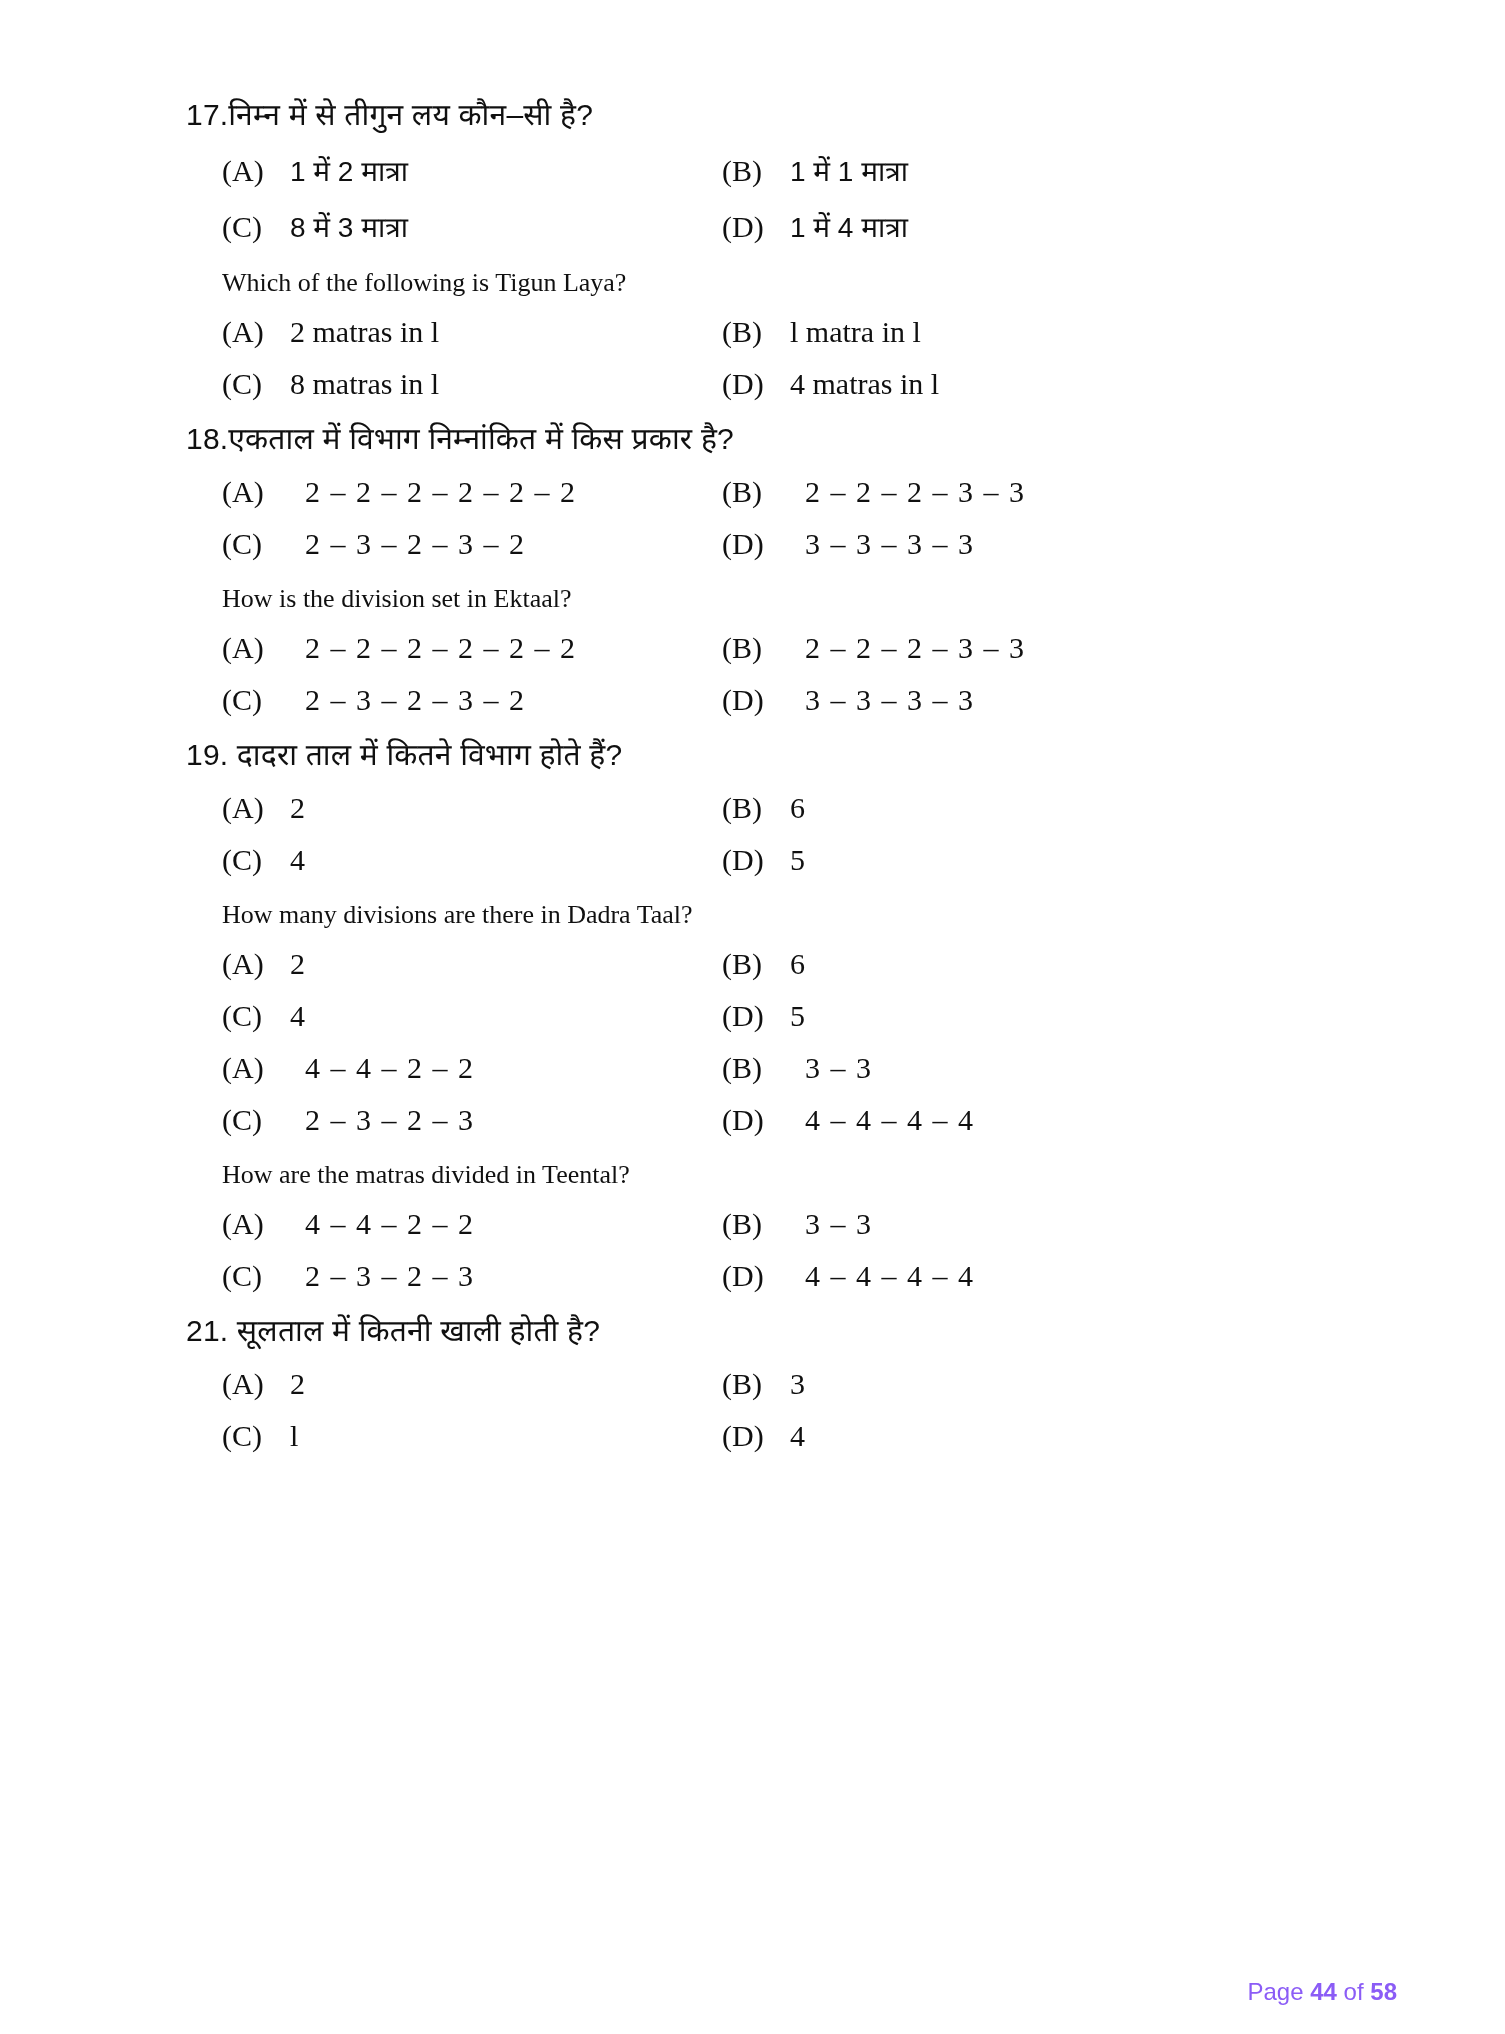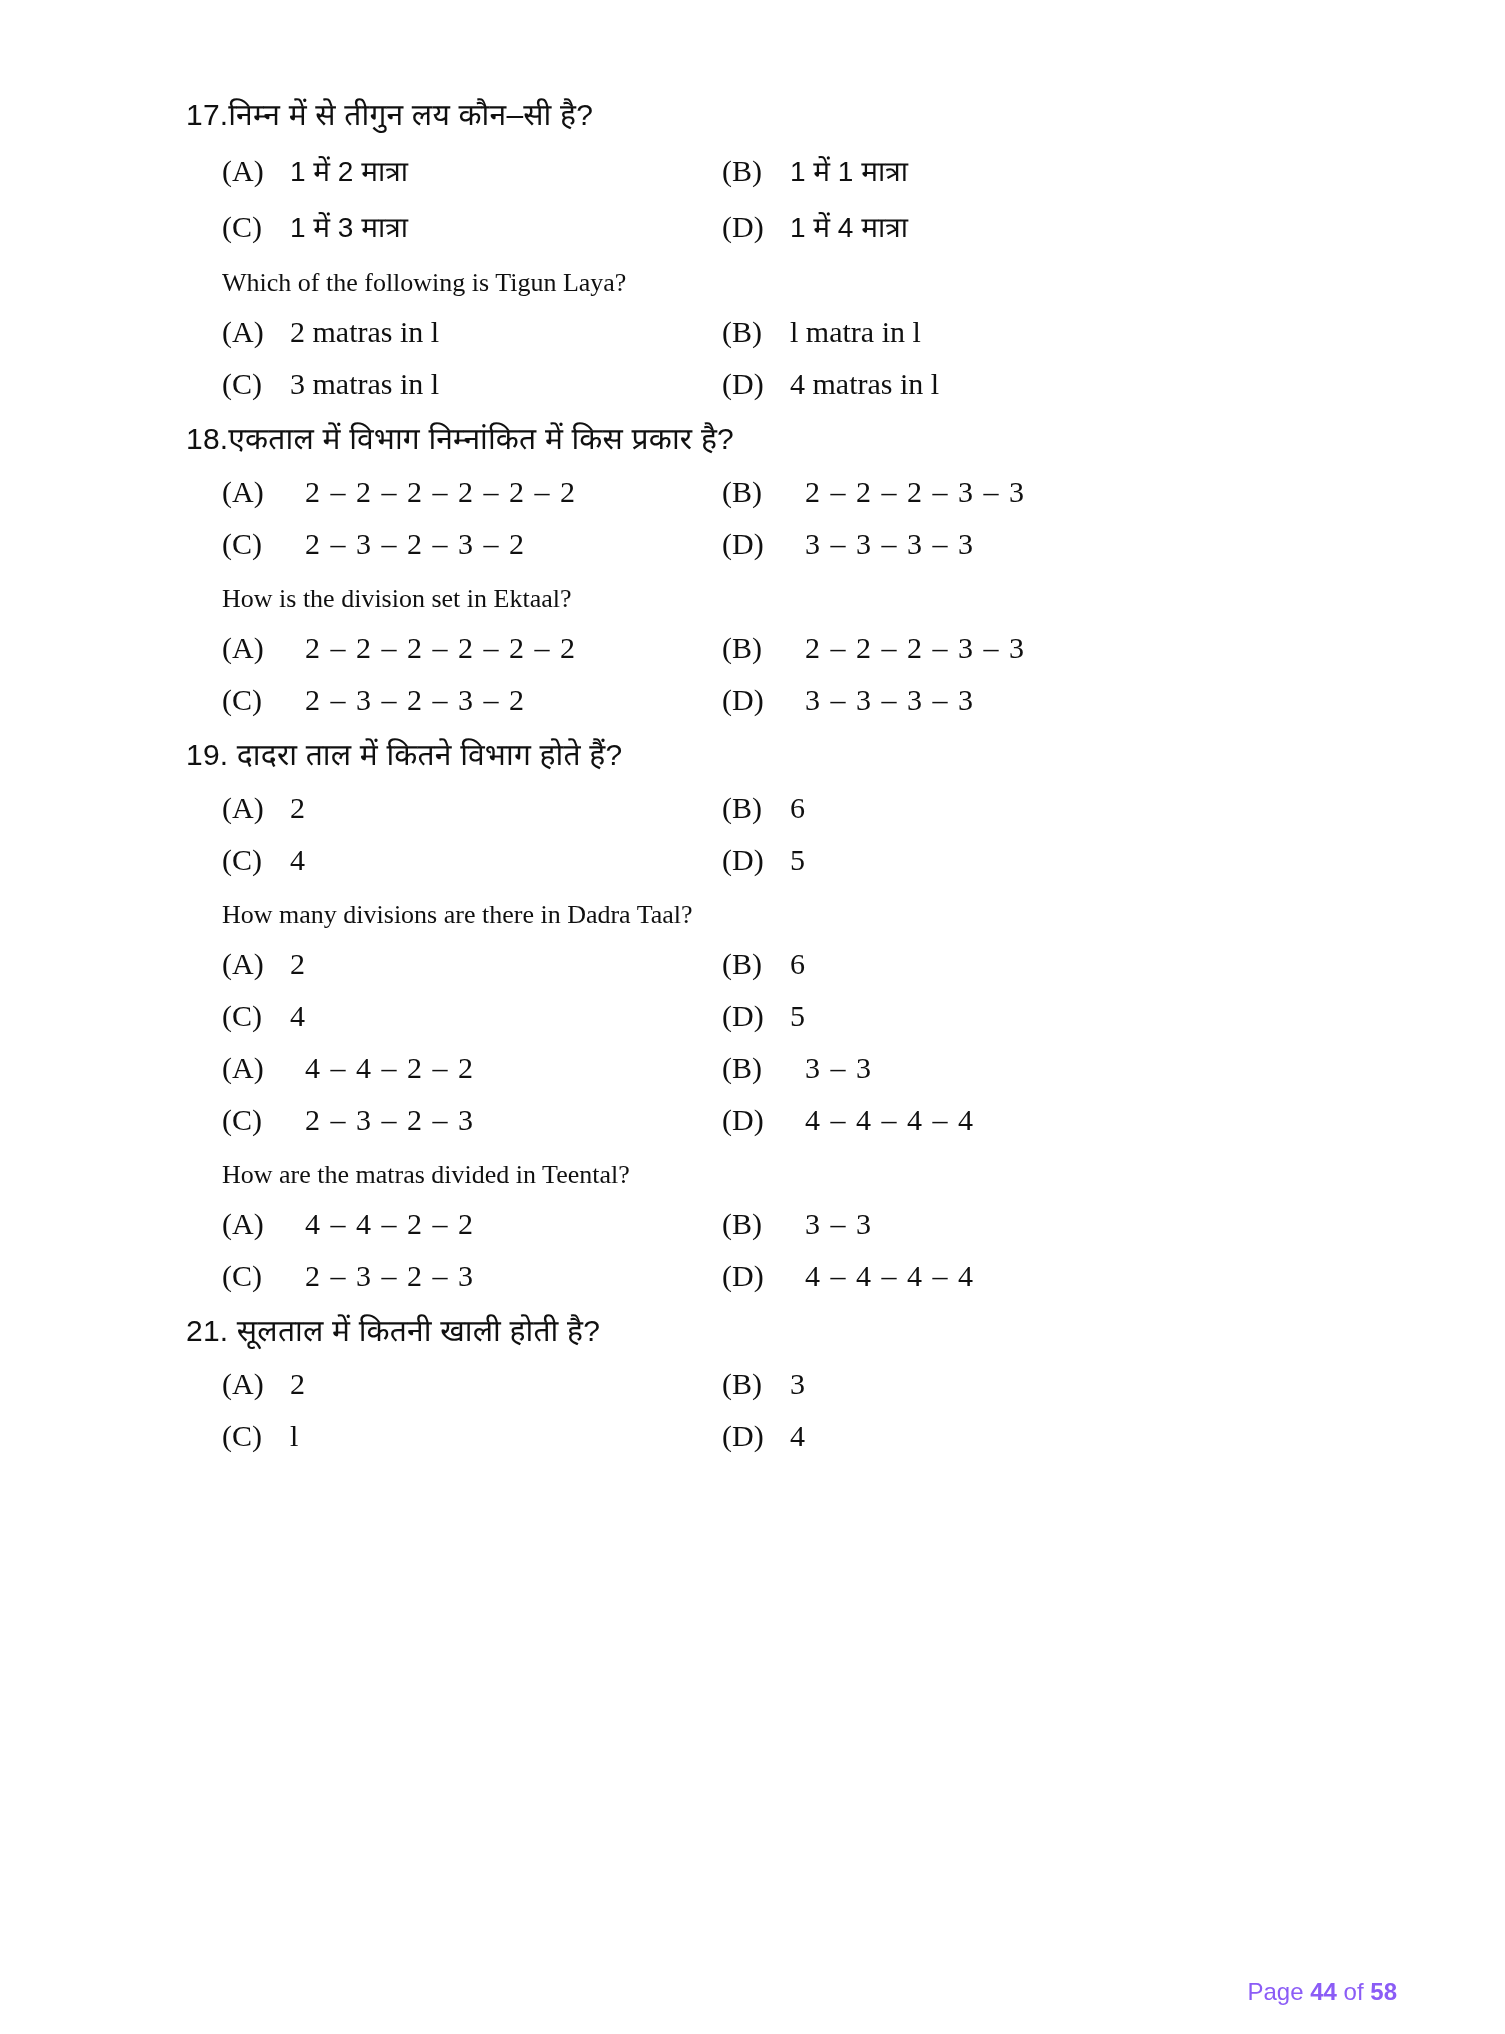--- a/index.html
+++ b/index.html
@@ -103,21 +103,21 @@
           <span class="opttext hindi">1 में 2 मात्रा</span>
         </div>
         <div class="optcell right">
           <span class="optlabel">(B)</span>
           <span class="opttext hindi">1 में 1 मात्रा</span>
         </div>
       </div>
       <div class="optrow">
         <div class="optcell left">
           <span class="optlabel">(C)</span>
-          <span class="opttext hindi">1 में 3 मात्रा</span>
+          <span class="opttext hindi">8 में 3 मात्रा</span>
         </div>
         <div class="optcell right">
           <span class="optlabel">(D)</span>
           <span class="opttext hindi">1 में 4 मात्रा</span>
         </div>
       </div>
 
       <div class="qstem english">Which of the following is Tigun Laya?</div>
 
       <div class="optrow">
@@ -126,21 +126,21 @@
           <span class="opttext">2 matras in l</span>
         </div>
         <div class="optcell right">
           <span class="optlabel">(B)</span>
           <span class="opttext">l matra in l</span>
         </div>
       </div>
       <div class="optrow">
         <div class="optcell left">
           <span class="optlabel">(C)</span>
-          <span class="opttext">3 matras in l</span>
+          <span class="opttext">8 matras in l</span>
         </div>
         <div class="optcell right">
           <span class="optlabel">(D)</span>
           <span class="opttext">4 matras in l</span>
         </div>
       </div>
     </div>
 
     <div class="qblock">
       <div class="qstem hindi"><span class="qnum">18.</span><span>एकताल में विभाग निम्नांकित में किस प्रकार है?</span></div>

